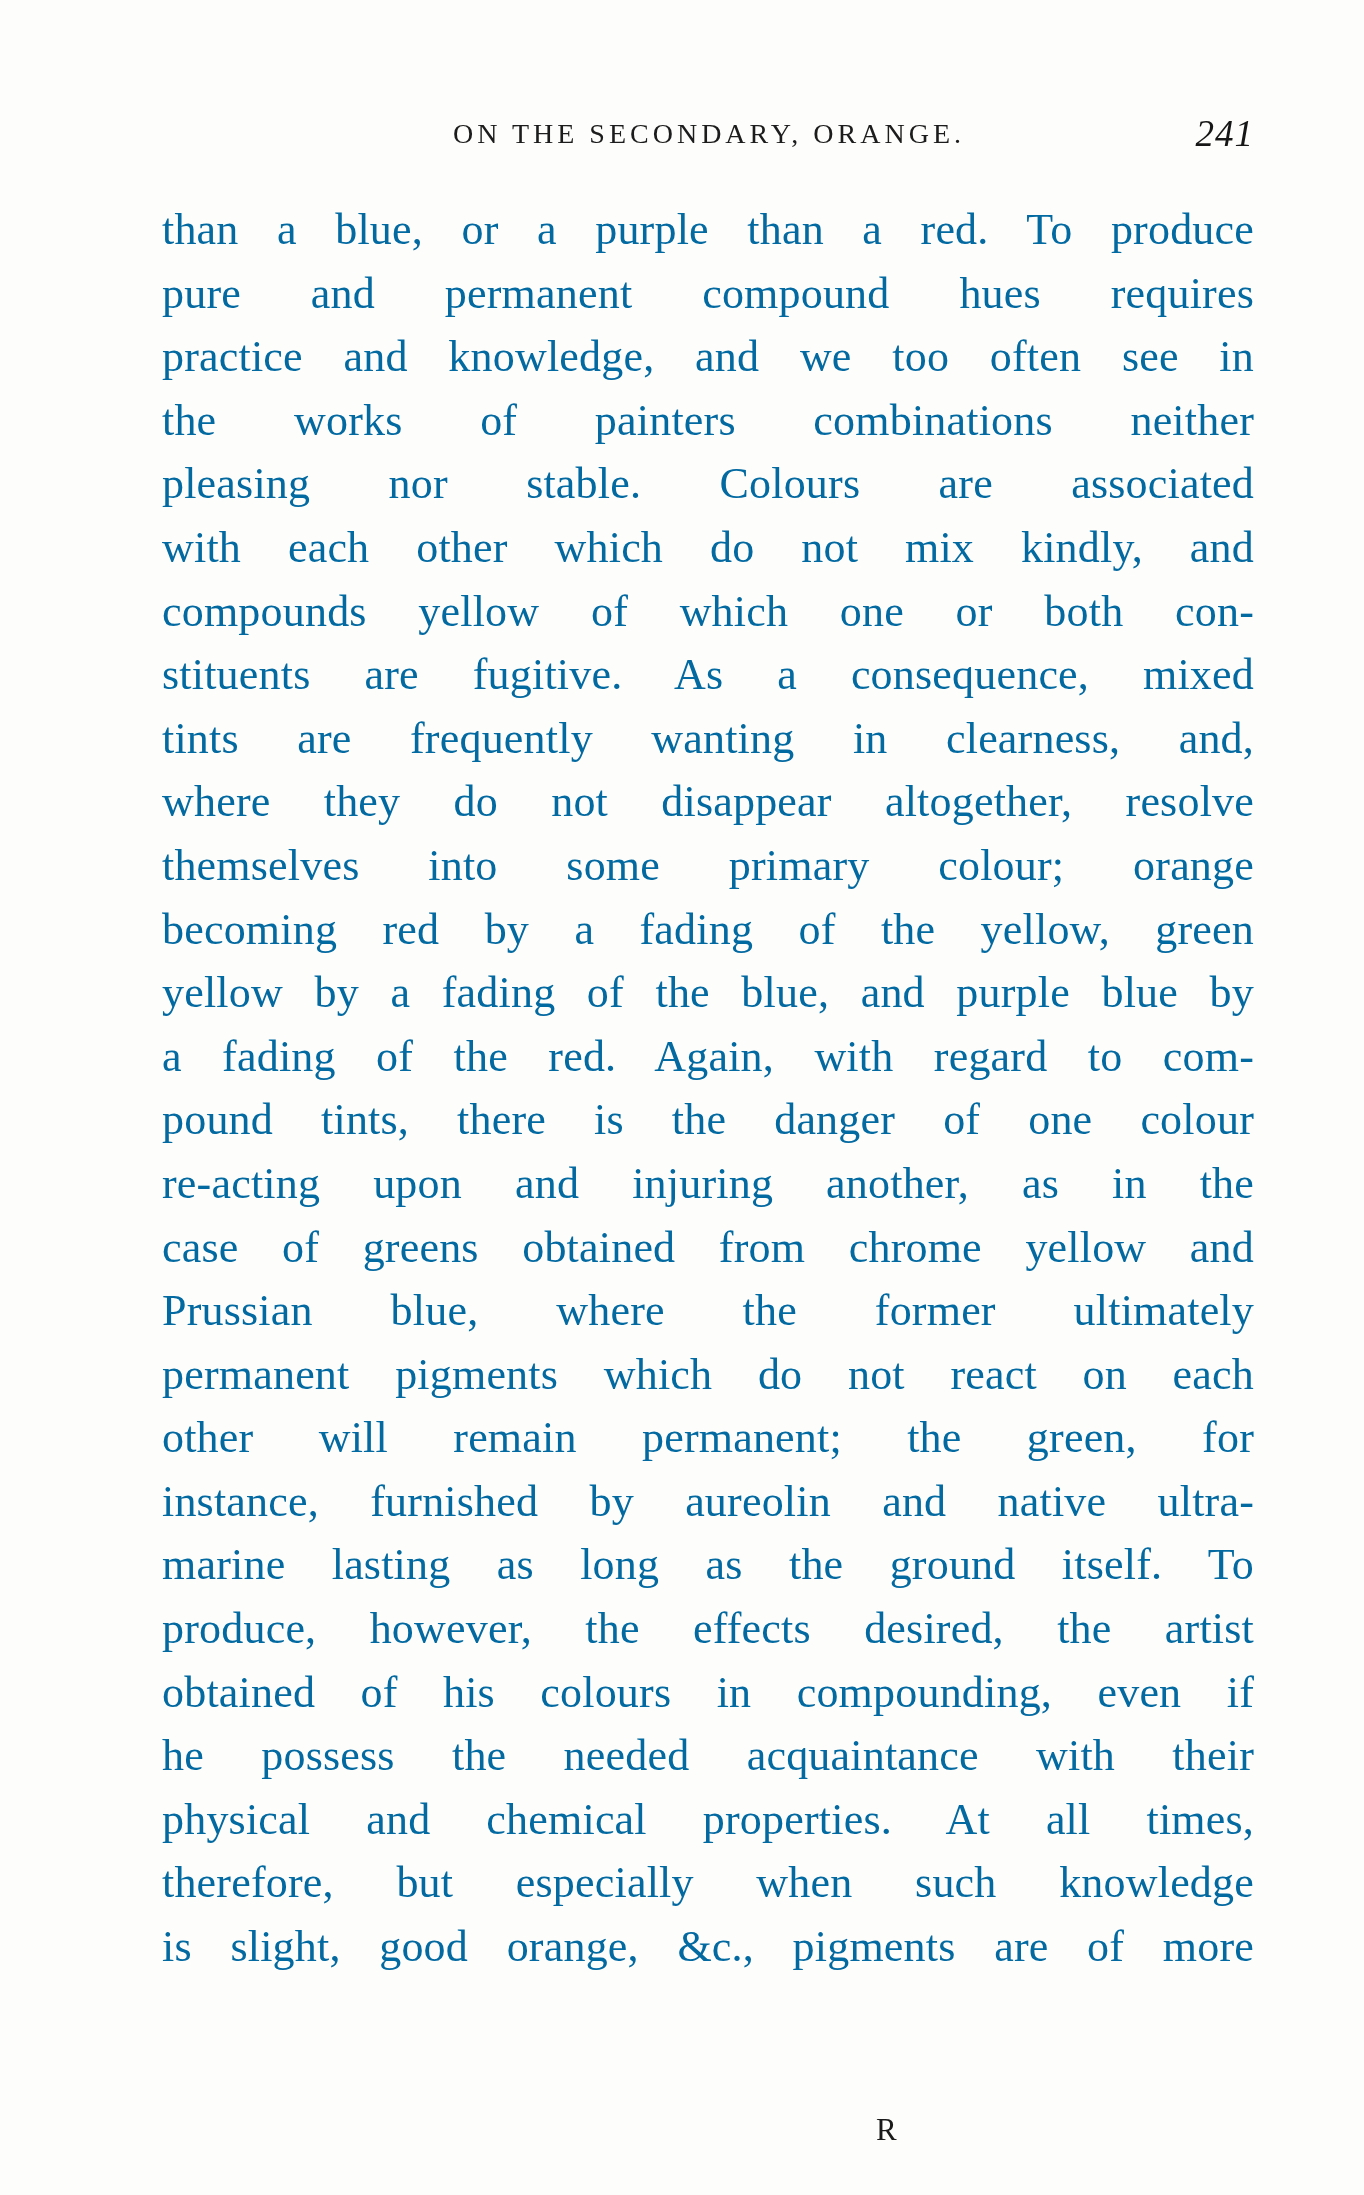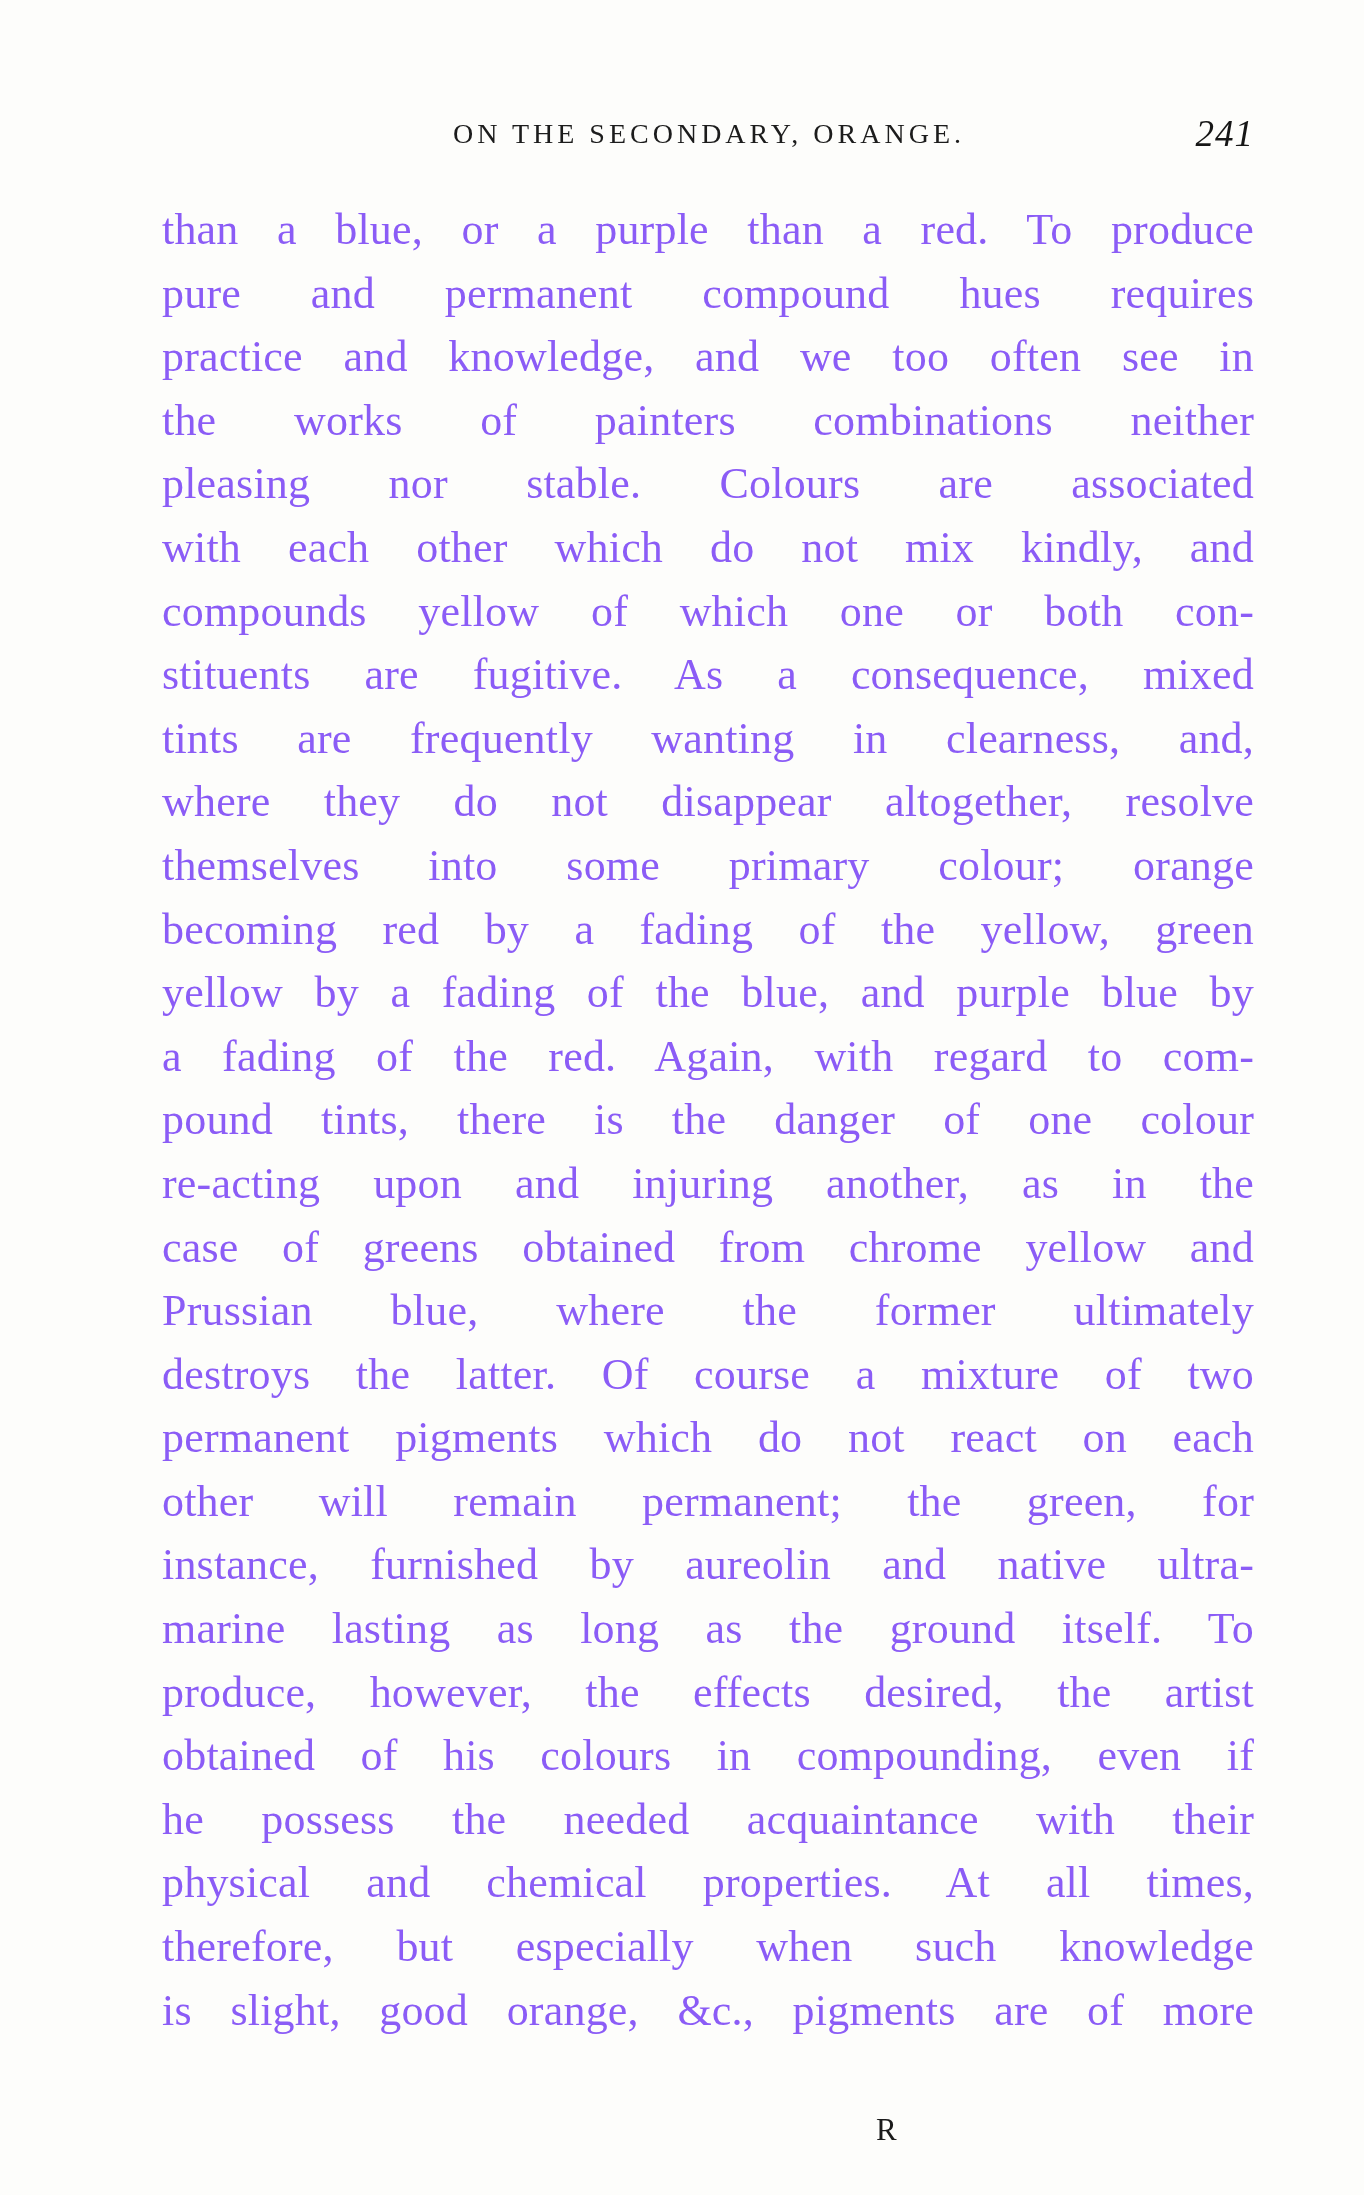--- a/index.html
+++ b/index.html
@@ -50,21 +50,21 @@
     right: 110px;
   }
   .line {
     font-size: 44px;
     line-height: 63.6px;
     text-align: justify;
     text-align-last: justify;
     -moz-text-align-last: justify;
     white-space: nowrap;
     letter-spacing: 0.2px;
-    color: #8b5cf6;
+    color: #0369a1;
   }
   
   .line::after {
     content: "";
     display: inline-block;
     width: 0;
   }
   .signature {
     position: absolute;
     top: 2112px;
@@ -96,21 +96,20 @@
       <div class="line">tints are frequently wanting in clearness, and,</div>
       <div class="line">where they do not disappear altogether, resolve</div>
       <div class="line">themselves into some primary colour;  orange</div>
       <div class="line">becoming red by a fading of the yellow, green</div>
       <div class="line">yellow by a fading of the blue, and purple blue by</div>
       <div class="line">a fading of the red.  Again, with regard to com-</div>
       <div class="line">pound tints, there is the danger of one colour</div>
       <div class="line">re-acting upon and injuring another, as in the</div>
       <div class="line">case of greens obtained from chrome yellow and</div>
       <div class="line">Prussian blue, where the former ultimately</div>
-      <div class="line">destroys the latter.  Of course a mixture of two</div>
       <div class="line">permanent pigments which do not react on each</div>
       <div class="line">other will remain permanent;  the green, for</div>
       <div class="line">instance, furnished by aureolin and native ultra-</div>
       <div class="line">marine lasting as long as the ground itself.  To</div>
       <div class="line">produce, however, the effects desired, the artist</div>
       <div class="line">obtained of his colours in compounding, even if</div>
       <div class="line">he possess the needed acquaintance with their</div>
       <div class="line">physical and chemical properties.  At all times,</div>
       <div class="line">therefore, but especially when such knowledge</div>
       <div class="line">is slight, good orange, &amp;c., pigments are of more</div>

